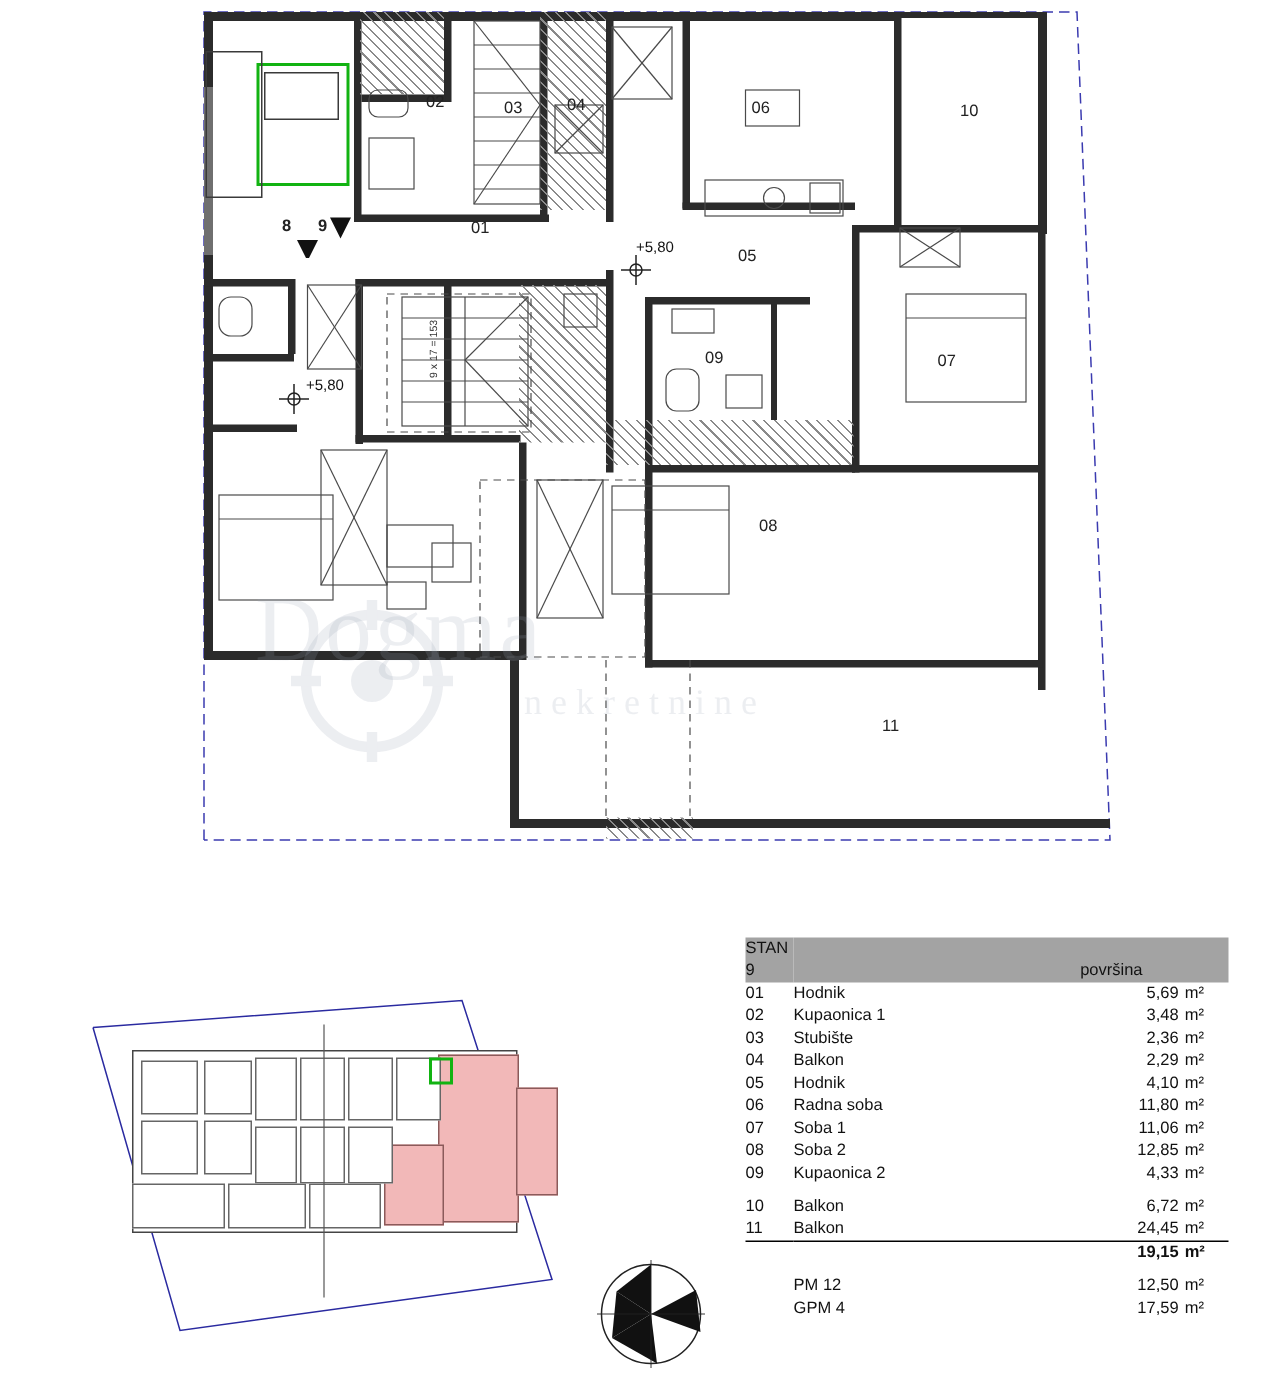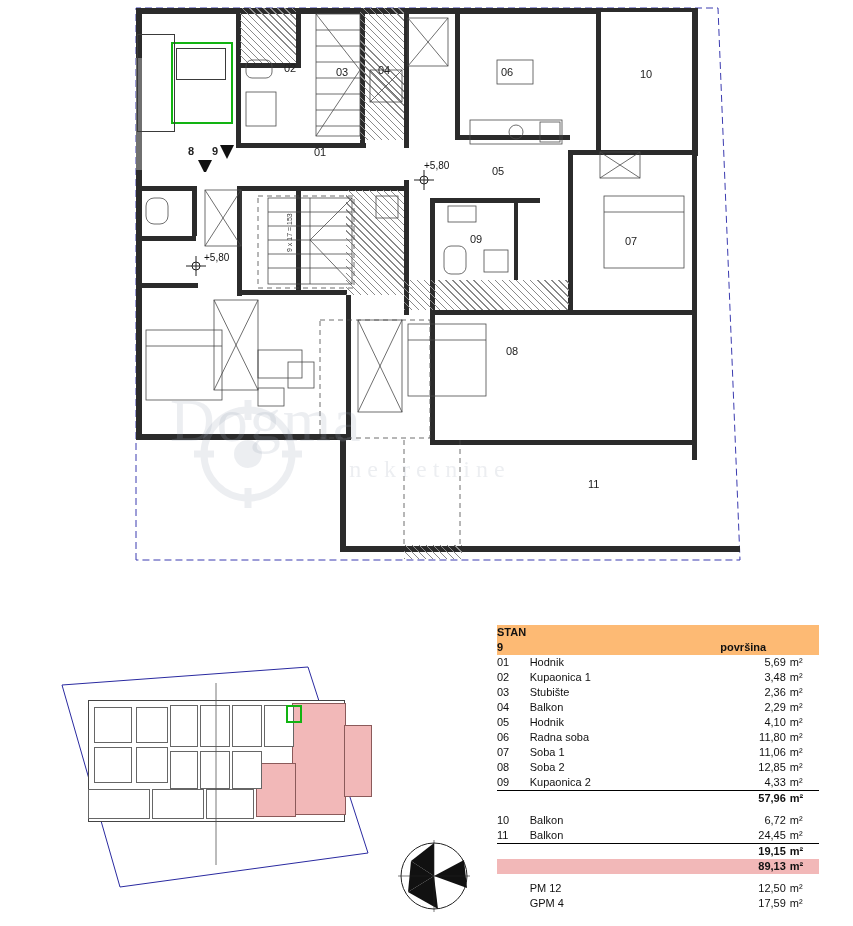--- a/index.html
+++ b/index.html
@@ -29,21 +29,21 @@
   #compass{position:absolute;left:398px;top:840px;width:72px;height:72px;}
   
   #tbl{position:absolute;left:497px;top:625px;width:345px;font-size:11px;}
   #tbl .kat{font-size:11px;margin-bottom:3px;}
   #tbl table{border-collapse:collapse;width:322px;}
   #tbl td{padding:0 0 0 0;line-height:15px;vertical-align:bottom;}
   .c-id{width:26px;}
   .c-nm{width:170px;}
   .c-val{width:58px;text-align:right;padding-right:4px!important;}
   .c-un{width:26px;text-align:left;}
-  .hdr{background:#fdba74;font-weight:bold;}
+  .hdr{background:#a3a3a3;font-weight:normal;}
   .hdr td{padding:1px 0 1px 2px;}
   .povr{text-align:left;padding-right:22px!important;}
   .sum td{font-weight:bold;border-top:1px solid #000;}
   .total{background:#f2b8b8;}
   .total td{font-weight:bold;}
   .spacer td{height:7px;line-height:7px;}
 </style>
 </head>
 <body>
 
@@ -335,26 +335,20 @@
         <td class="c-val">12,85</td>
         <td class="c-un">m²</td>
       </tr>
       <tr>
         <td class="c-id">09</td>
         <td class="c-nm">Kupaonica 2</td>
         <td class="c-val">4,33</td>
         <td class="c-un">m²</td>
       </tr>
 
-      <tr class="sum">
-        <td class="c-id"></td>
-          <td class="c-nm"></td>
-        <td class="c-val">57,96</td>
-        <td class="c-un">m²</td>
-      </tr>
       <tr class="spacer">
           <td colspan="4"></td>
         </tr>
 
       <tr>
         <td class="c-id">10</td>
         <td class="c-nm">Balkon</td>
         <td class="c-val">6,72</td>
         <td class="c-un">m²</td>
       </tr>
@@ -365,26 +359,20 @@
         <td class="c-un">m²</td>
       </tr>
 
       <tr class="sum">
         <td class="c-id"></td>
           <td class="c-nm"></td>
         <td class="c-val">19,15</td>
         <td class="c-un">m²</td>
       </tr>
 
-      <tr class="total">
-        <td class="c-id"></td>
-          <td class="c-nm"></td>
-        <td class="c-val">89,13</td>
-        <td class="c-un">m²</td>
-      </tr>
       <tr class="spacer">
           <td colspan="4"></td>
         </tr>
 
       <tr>
         <td class="c-id"></td>
         <td class="c-nm">PM 12</td>
         <td class="c-val">12,50</td>
         <td class="c-un">m²</td>
       </tr>

